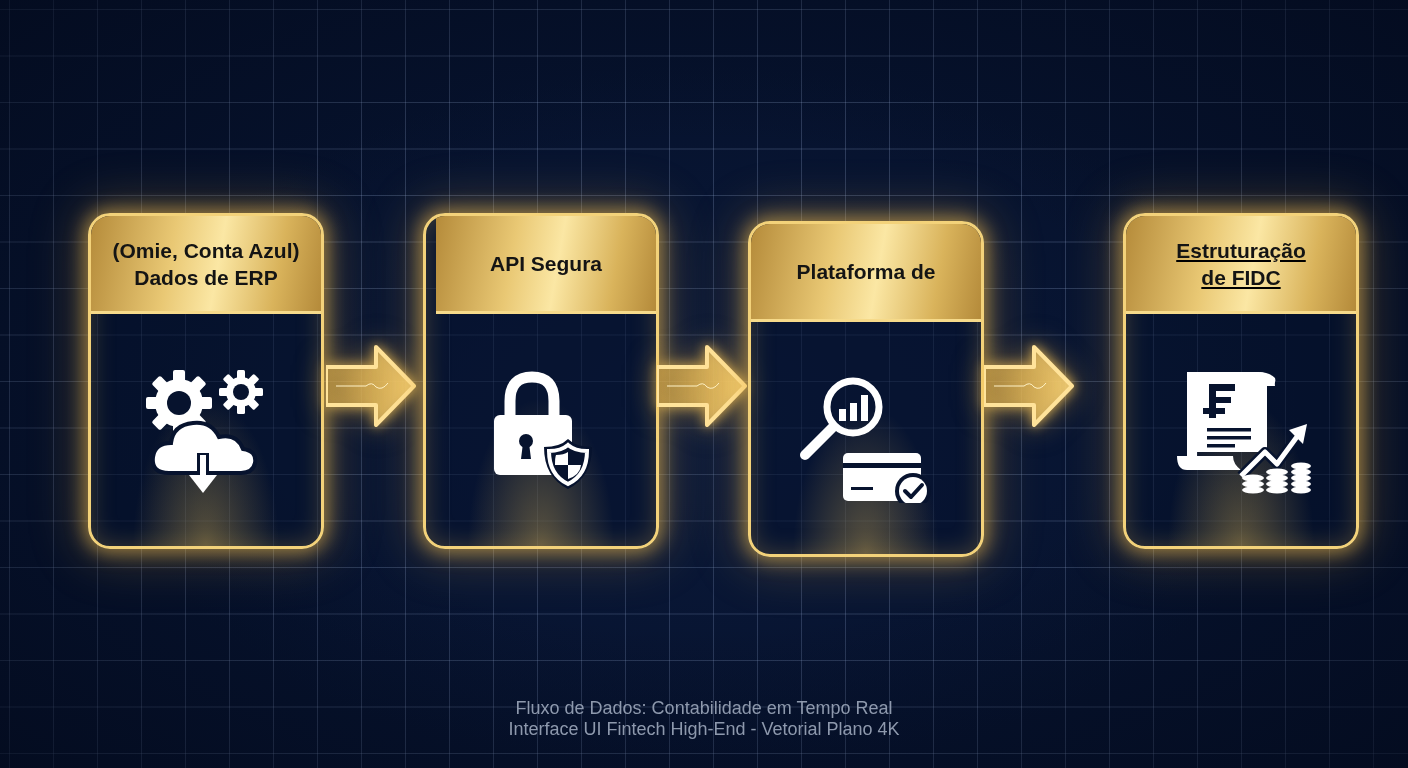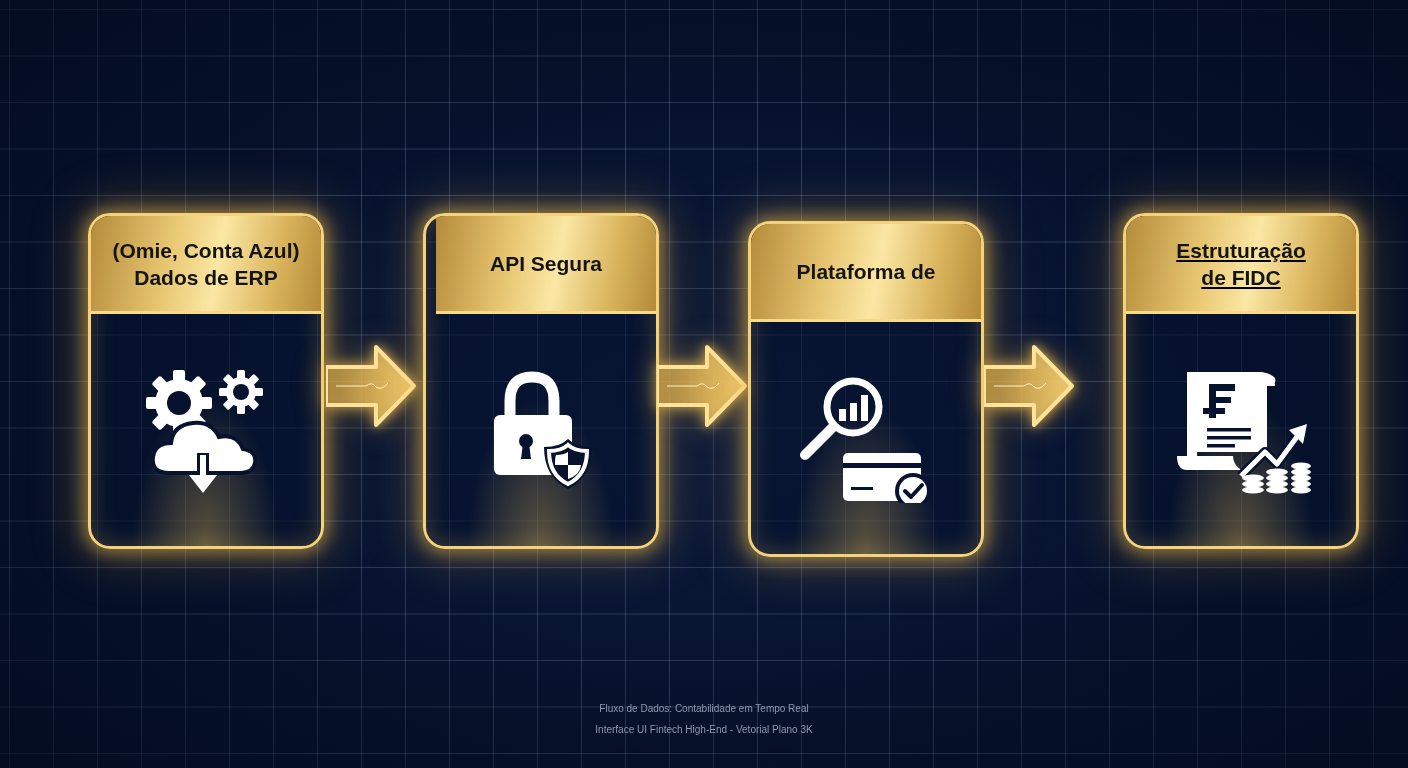--- a/index.html
+++ b/index.html
@@ -42,21 +42,21 @@
     display:flex; align-items:center; justify-content:center;
     background: radial-gradient(ellipse at 50% 100%, rgba(245,200,90,0.35) 0%, rgba(245,200,90,0) 45%);
   }
   .icon svg { display:block; }
   .arrow {
     position:absolute; top:343px; width:92px; height:86px;
     filter: drop-shadow(0 0 6px rgba(250,200,90,0.9)) drop-shadow(0 0 14px rgba(240,180,60,0.5));
   }
   .footer {
     position:absolute; left:0; right:0; top:698px; text-align:center;
-    color:#8e99ad; font-size:10px; line-height:21px;
+    color:#8e99ad; font-size:18px; line-height:21px;
   }
 </style>
 </head>
 <body>
 
 <div class="bg"></div>
 <div class="vignette"></div>
 
 <div class="card" style="left:88px;">
   <div class="card-head">
@@ -240,14 +240,14 @@
           <ellipse cx="130" cy="112" rx="10" ry="3.5"></ellipse>
           <ellipse cx="130" cy="106" rx="10" ry="3.5"></ellipse>
         </g>
       </svg>
     </div>
   </div>
 </div>
 
 <div class="footer">
   <div>Fluxo de Dados: Contabilidade em Tempo Real</div>
-  <div>Interface UI Fintech High-End - Vetorial Plano 3K</div>
+  <div>Interface UI Fintech High-End - Vetorial Plano 4K</div>
 </div>
 
 </body></html>

